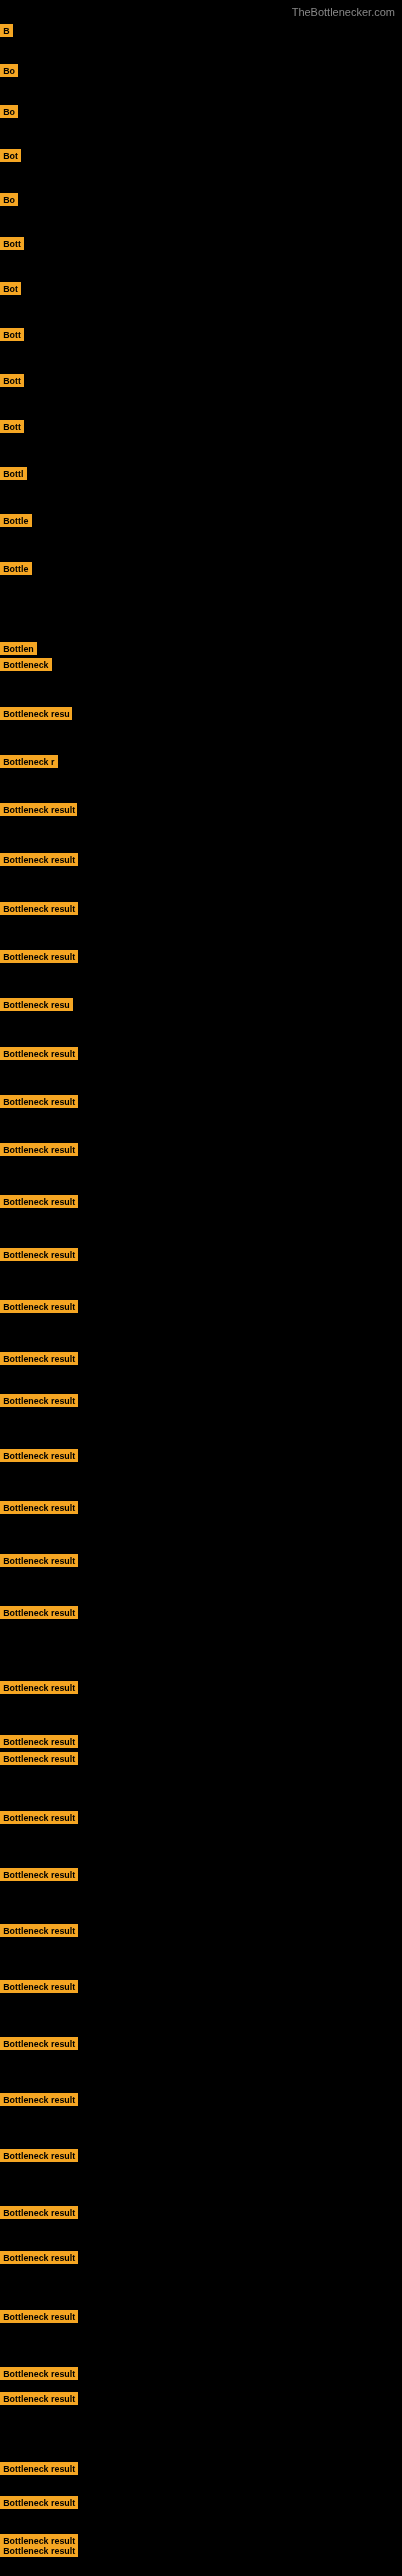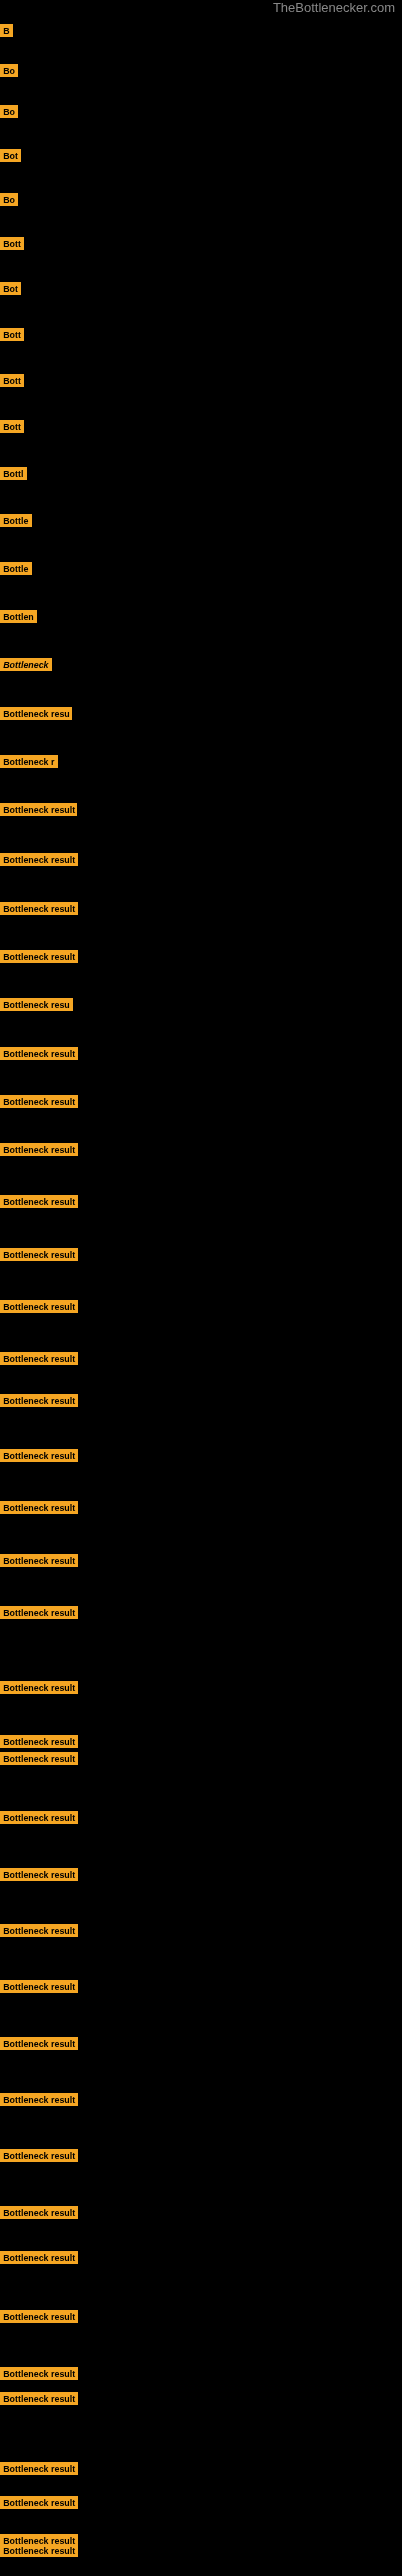--- a/index.html
+++ b/index.html
@@ -11,24 +11,24 @@
     body {
       background-color: #000000;
       width: 403px;
       min-height: 2576px;
       font-family: Arial, sans-serif;
       position: relative;
     }
 
     .site-title {
       position: absolute;
-      top: 0;
+      top: 6px;
       right: 8px;
       color: #888888;
-      font-size: 13px;
+      font-size: 11px;
     }
 
     .label-container {
       position: absolute;
       left: 0;
     }
 
     .label-box {
       background-color: #f5a623;
       color: #000000;
@@ -52,22 +52,22 @@
     <div class="label-container" style="top: 149px; left: 0px;"><div class="label-box" style="max-width: 22.5px;">Bot</div></div>
     <div class="label-container" style="top: 193px; left: 0px;"><div class="label-box" style="max-width: 22.5px;">Bo</div></div>
     <div class="label-container" style="top: 237px; left: 0px;"><div class="label-box" style="max-width: 26px;">Bott</div></div>
     <div class="label-container" style="top: 282px; left: 0px;"><div class="label-box" style="max-width: 24px;">Bot</div></div>
     <div class="label-container" style="top: 328px; left: 0px;"><div class="label-box" style="max-width: 27px;">Bott</div></div>
     <div class="label-container" style="top: 374px; left: 0px;"><div class="label-box" style="max-width: 27px;">Bott</div></div>
     <div class="label-container" style="top: 420px; left: 0px;"><div class="label-box" style="max-width: 29px;">Bott</div></div>
     <div class="label-container" style="top: 467px; left: 0px; text-align: center;"><div class="label-box" style="max-width: 32px;">Bottl</div></div>
     <div class="label-container" style="top: 514px; left: 0px;"><div class="label-box" style="max-width: 34px;">Bottle</div></div>
     <div class="label-container" style="top: 562px; left: 0px;"><div class="label-box" style="max-width: 35px;">Bottle</div></div>
-    <div class="label-container" style="top: 610px; left: 0px;"><div class="label-box" style="max-width: 37px;">Bottlen</div></div>
-    <div class="label-container" style="top: 658px; left: 0px; font-style: italic;"><div class="label-box" style="max-width: 55px;">Bottleneck</div></div>
+    <div class="label-container" style="top: 610px; left: 0px;"><div class="label-box" style="max-width: 37px; margin-top: 32px;">Bottlen</div></div>
+    <div class="label-container" style="top: 658px; left: 0px;"><div class="label-box" style="max-width: 55px;">Bottleneck</div></div>
     <div class="label-container" style="top: 707px; left: 0px;"><div class="label-box" style="max-width: 72px;">Bottleneck resu</div></div>
     <div class="label-container" style="top: 755px; left: 0px;"><div class="label-box" style="max-width: 64px;">Bottleneck r</div></div>
     <div class="label-container" style="top: 803px; left: 0px;"><div class="label-box" style="max-width: 77px;">Bottleneck result</div></div>
     <div class="label-container" style="top: 853px; left: 0px;"><div class="label-box" style="max-width: 82px;">Bottleneck result</div></div>
     <div class="label-container" style="top: 902px; left: 0px;"><div class="label-box" style="max-width: 82px;">Bottleneck result</div></div>
     <div class="label-container" style="top: 950px; left: 0px;"><div class="label-box" style="max-width: 82px;">Bottleneck result</div></div>
     <div class="label-container" style="top: 998px; left: 0px;"><div class="label-box" style="max-width: 77px;">Bottleneck resu</div></div>
     <div class="label-container" style="top: 1047px; left: 0px;"><div class="label-box" style="max-width: 82px;">Bottleneck result</div></div>
     <div class="label-container" style="top: 1095px; left: 0px;"><div class="label-box" style="max-width: 82px;">Bottleneck result</div></div>
     <div class="label-container" style="top: 1143px; left: 0px;"><div class="label-box" style="max-width: 89px;">Bottleneck result</div></div>

